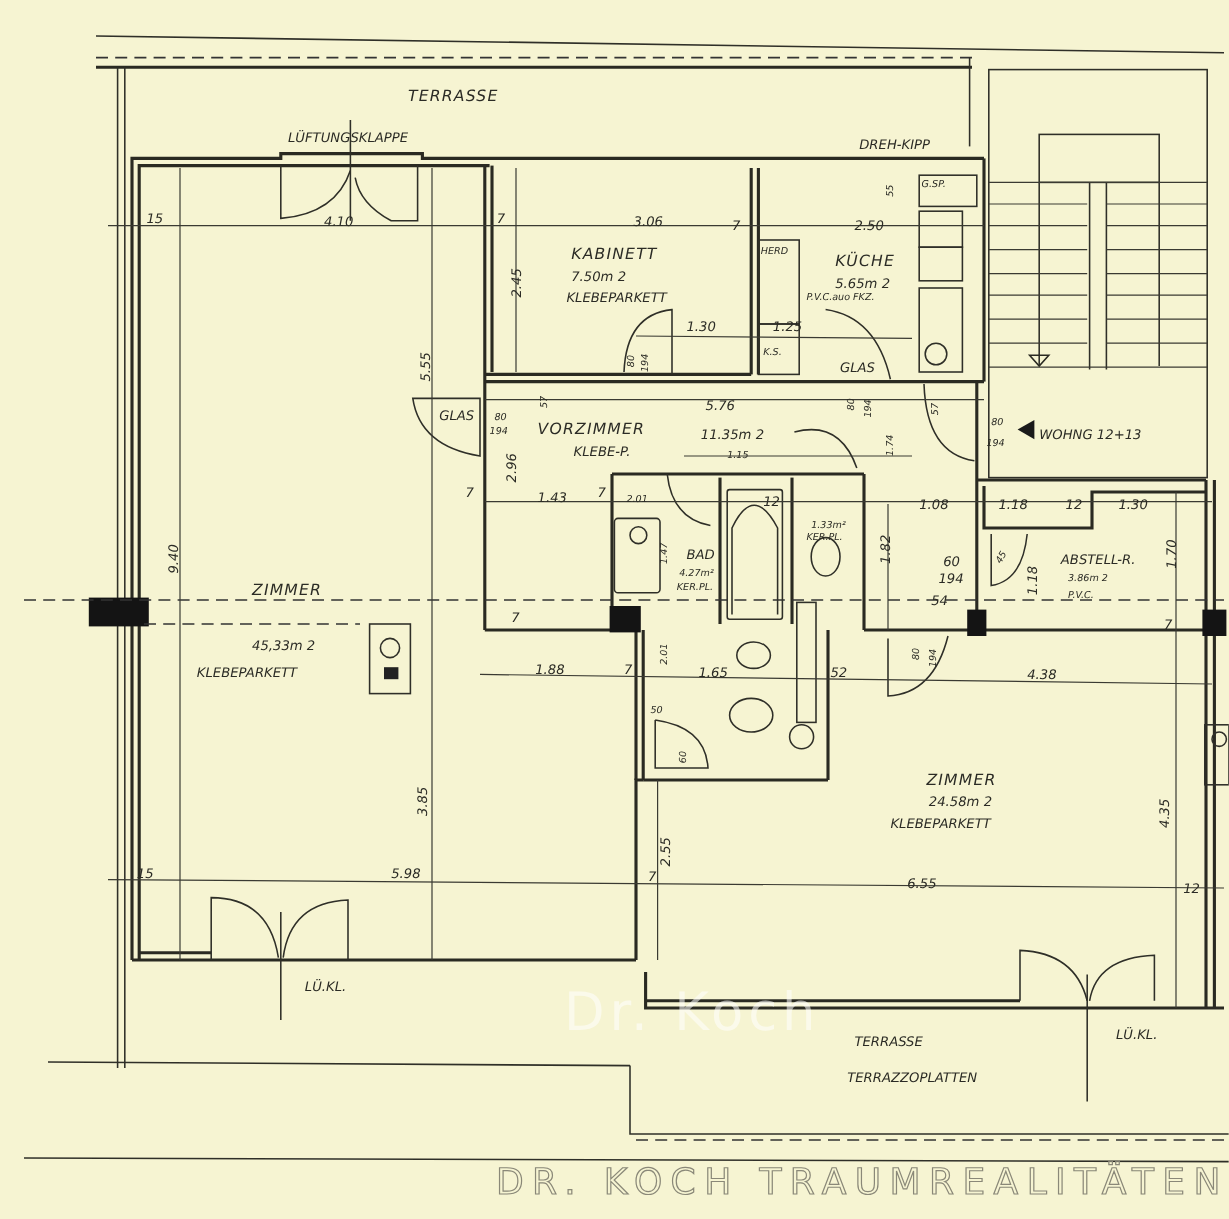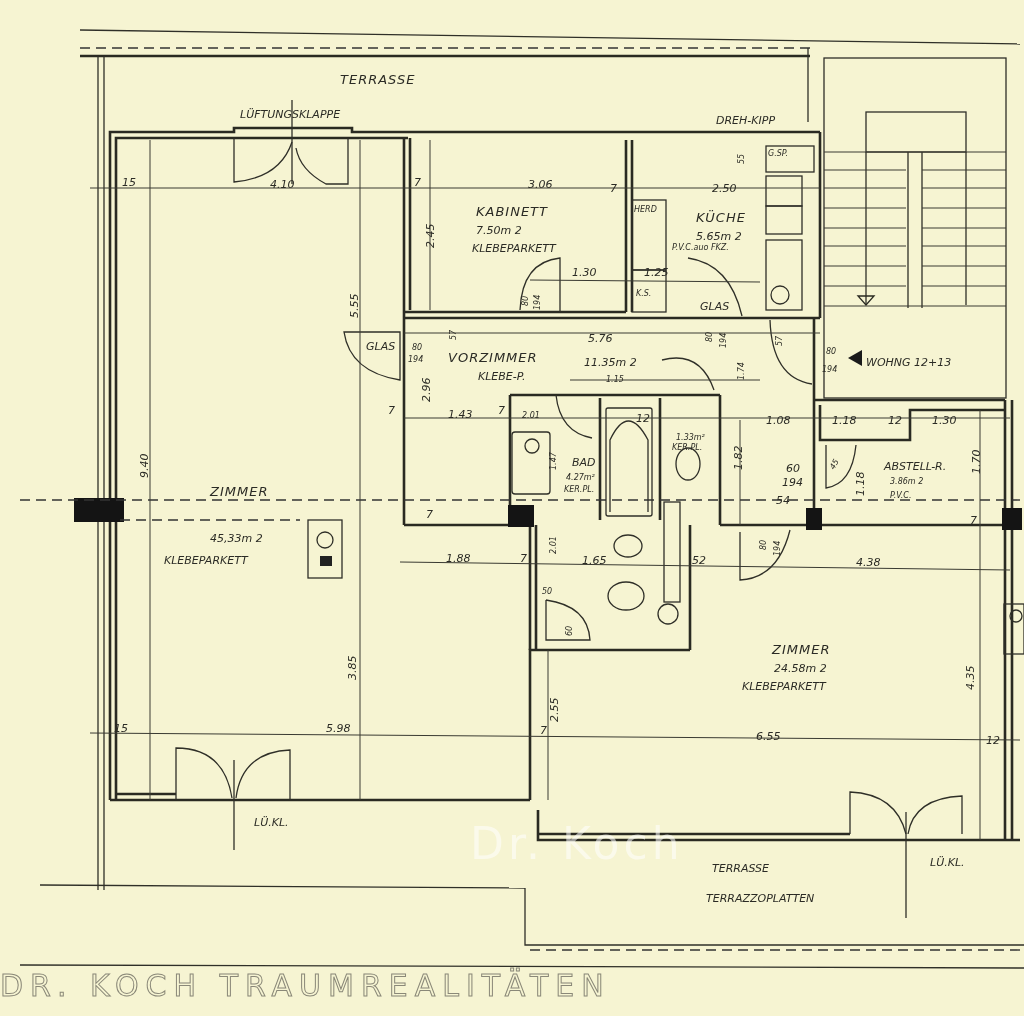--- a/index.html
+++ b/index.html
@@ -7,21 +7,21 @@
   #plan{position:absolute;left:0;top:0;width:1024px;height:1016px;}
   .w{stroke:#2a2a22;stroke-width:2.6;fill:none;}
   .t{stroke:#2f2f28;stroke-width:1.3;fill:none;}
   .th{stroke:#3a3a32;stroke-width:1;fill:none;}
   .dash{stroke:#333;stroke-width:1.4;fill:none;stroke-dasharray:10 6;}
   .blk{fill:#141414;}
   .lbl{font-family:"DejaVu Sans",sans-serif;font-style:italic;fill:#2b2b25;font-size:13px;letter-spacing:1px;}
   .sm{font-family:"DejaVu Sans",sans-serif;font-style:italic;fill:#2b2b25;font-size:11px;}
   .xs{font-family:"DejaVu Sans",sans-serif;font-style:italic;fill:#2b2b25;font-size:8px;}
   .dim{font-family:"DejaVu Sans",sans-serif;font-style:italic;fill:#2b2b25;font-size:11px;}
-  .footer{position:absolute;left:0;top:968px;width:1024px;text-align:left;font-family:"DejaVu Sans",sans-serif;font-size:30px;letter-spacing:7px;color:transparent;-webkit-text-stroke:1px #8a8878;font-weight:normal;}
+  .footer{position:absolute;left:0;top:968px;width:1024px;text-align:right;font-family:"DejaVu Sans",sans-serif;font-size:30px;letter-spacing:7px;color:transparent;-webkit-text-stroke:1px #8a8878;font-weight:normal;}
   .wm{position:absolute;left:470px;top:818px;font-family:"DejaVu Sans",sans-serif;font-size:44px;color:rgba(255,255,255,0.55);letter-spacing:4px;}
 </style>
 </head>
 <body>
 
 <svg id="plan" viewBox="0 0 1024 1016" xmlns="http://www.w3.org/2000/svg">
 
   <g>
     <line class="t" x1="80" y1="30" x2="1020" y2="44"></line>
     <line class="dash" x1="80" y1="48" x2="810" y2="48"></line>

